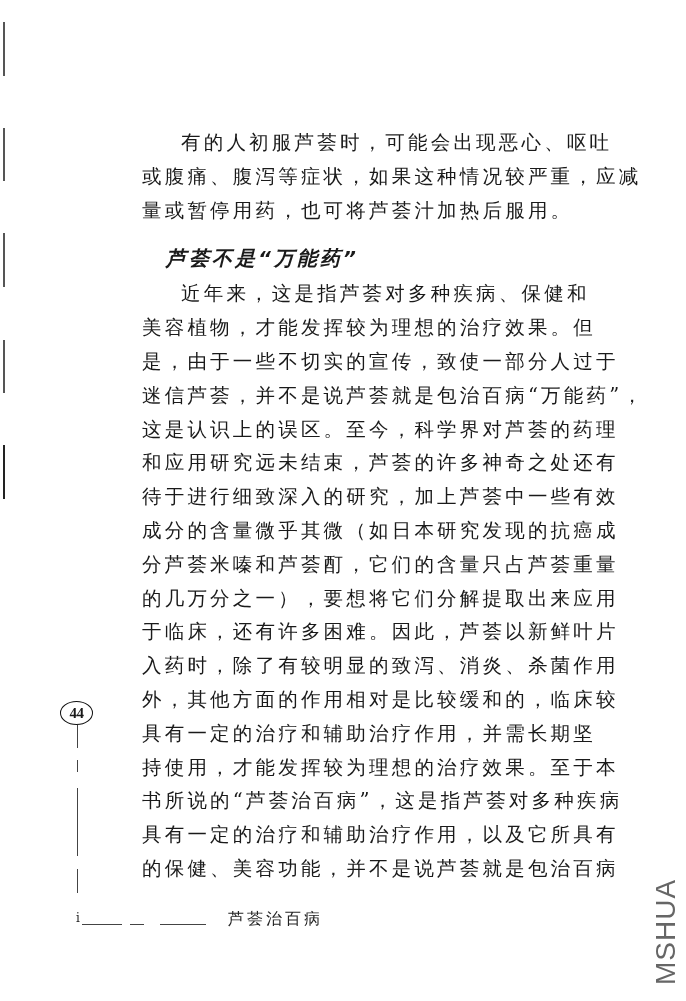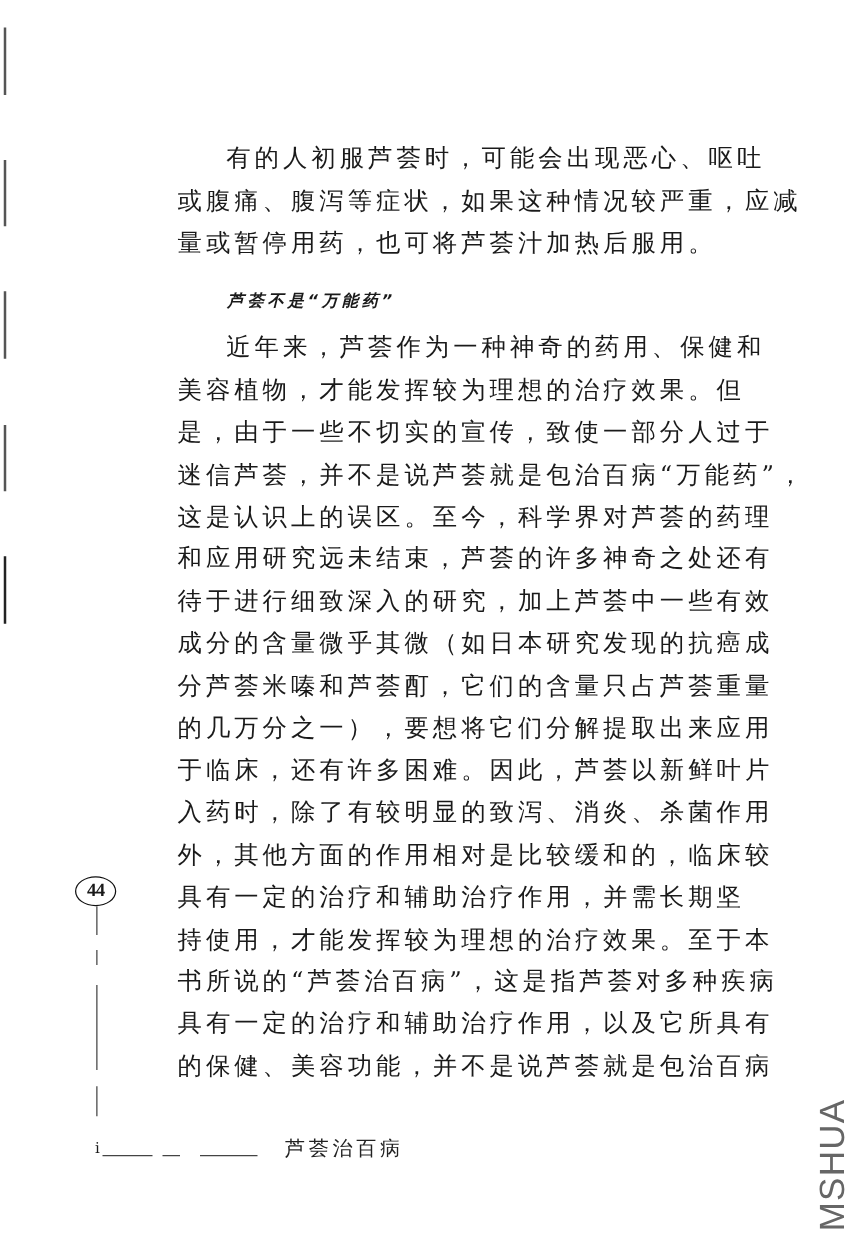--- a/index.html
+++ b/index.html
@@ -1,28 +1,28 @@
 <!DOCTYPE html>
 <html><head>
 <meta charset="utf-8">
 <style>
   html, body { margin:0; padding:0; }
   body {
     width:686px; height:1001px; background:#ffffff; position:relative; overflow:hidden;
     font-family: "DejaVu Serif", "Liberation Serif", serif; color:#1a1a1a;
   }
   .bind-mark { position:absolute; left:3px; width:2px; background:#555; }
-  .page-text { position:absolute; left:142px; top:110px; width:452px; }
+  .page-text { position:absolute; left:142px; top:126px; width:452px; }
   .para { margin:0; font-size:19.5px; line-height:33.8px; letter-spacing:3.2px; text-align:justify; }
   .line { display:block; white-space:nowrap; }
   .indent { padding-left:39px; }
   .section-heading {
     font-family: "DejaVu Sans", "Liberation Sans", sans-serif;
-    font-weight:bold; font-style:italic; font-size:13px; letter-spacing:3px;
-    margin:16px 0 4px 40px; line-height:30px;
+    font-weight:bold; font-style:italic; font-size:20px; letter-spacing:3px;
+    margin:16px 0 4px 24px; line-height:30px;
   }
   .page-badge {
     position:absolute; left:60px; top:701px; width:31px; height:22px;
     border:1.5px solid #111; border-radius:50%;
     font-family:"Liberation Serif", serif; font-weight:bold; font-size:15px;
     display:flex; align-items:center; justify-content:center; letter-spacing:-0.5px;
   }
   .vline { position:absolute; left:77px; width:1px; background:#444; }
   .footer-rule { position:absolute; height:1px; background:#444; top:924px; }
   .footer-title {
@@ -50,21 +50,21 @@
 <div class="page-text">
   <p class="para">
     <span class="line indent">有的人初服芦荟时，可能会出现恶心、呕吐</span>
     <span class="line">或腹痛、腹泻等症状，如果这种情况较严重，应减</span>
     <span class="line">量或暂停用药，也可将芦荟汁加热后服用。</span>
   </p>
 
   <h2 class="section-heading">芦荟不是“万能药”</h2>
 
   <p class="para">
-    <span class="line indent">近年来，芦荟作为一种神奇的药用、保健和</span>
+    <span class="line indent">近年来，这是指芦荟对多种疾病、保健和</span>
     <span class="line">美容植物，才能发挥较为理想的治疗效果。但</span>
     <span class="line">是，由于一些不切实的宣传，致使一部分人过于</span>
     <span class="line">迷信芦荟，并不是说芦荟就是包治百病“万能药”，</span>
     <span class="line">这是认识上的误区。至今，科学界对芦荟的药理</span>
     <span class="line">和应用研究远未结束，芦荟的许多神奇之处还有</span>
     <span class="line">待于进行细致深入的研究，加上芦荟中一些有效</span>
     <span class="line">成分的含量微乎其微（如日本研究发现的抗癌成</span>
     <span class="line">分芦荟米嗪和芦荟酊，它们的含量只占芦荟重量</span>
     <span class="line">的几万分之一），要想将它们分解提取出来应用</span>
     <span class="line">于临床，还有许多困难。因此，芦荟以新鲜叶片</span>

